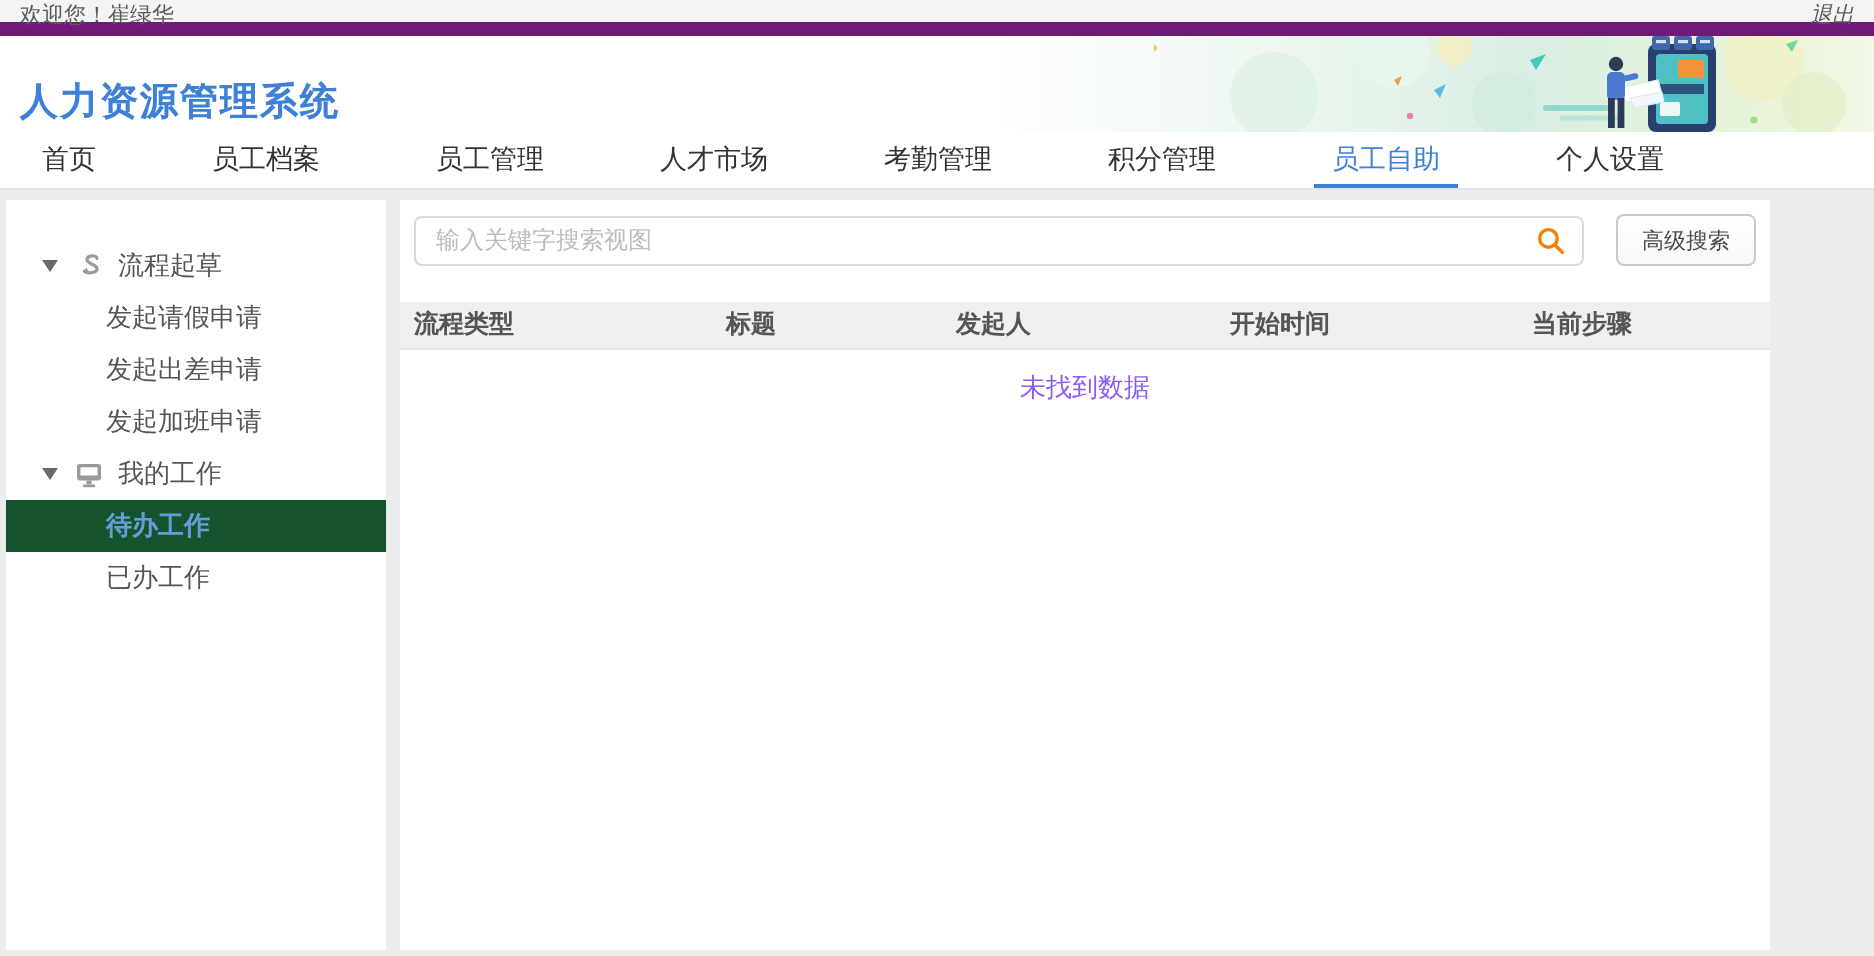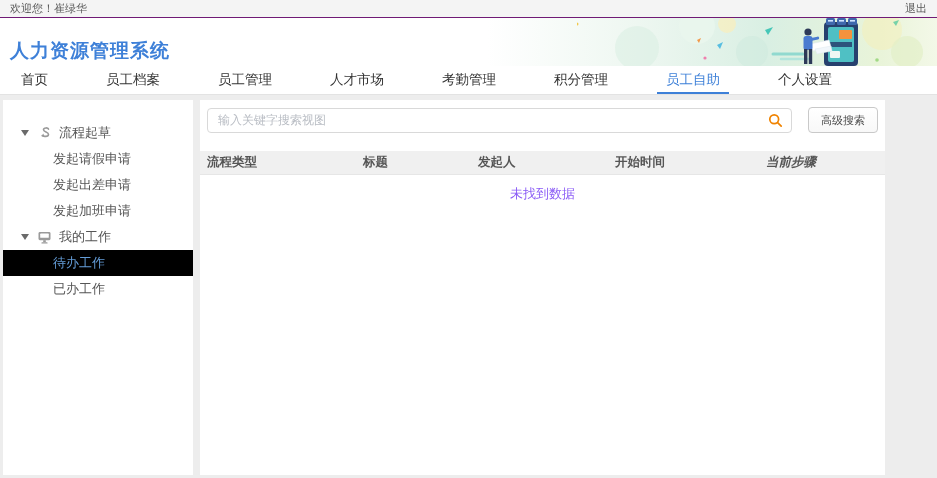--- a/index.html
+++ b/index.html
@@ -6,25 +6,25 @@
   html,body { width:937px; height:478px; overflow:hidden; }
   body {
     font-family:"Liberation Sans","DejaVu Sans",sans-serif;
     background:#ededed;
     color:#333;
     position:relative;
   }
 
   
   .topbar {
-    height:18px; background:#f4f4f4; border-bottom:1px solid #701a75;
-    display:flex; justify-content:space-between; align-items:center;
+    height:18px; background:#f4f4f4; border-bottom:7px solid #701a75;
+    display:flex; justify-content:space-between; 
     padding:0 10px; font-size:11px; color:#5a5a5a;
   }
-  .topbar .logout { cursor:pointer; color:#5a5a5a; }
+  .topbar .logout { cursor:pointer; color:#5a5a5a;font-style:italic; }
 
   
   .banner {
     position:relative; height:48px; overflow:hidden;
     background:linear-gradient(90deg,#ffffff 0%,#ffffff 52%,#eef7f1 68%,#d9efe3 82%,#e9f4d9 94%,#f3f8e8 100%);
   }
   .banner .title {
     position:absolute; left:10px; top:20px;
     font-size:19px; font-weight:bold; color:#3e80d8; letter-spacing:1px;
   }
@@ -52,21 +52,21 @@
   .tree-row {
     height:26px; display:flex; align-items:center; font-size:13px;
     color:#555; cursor:pointer; white-space:nowrap;
   }
   .tree-row .caret {
     width:0; height:0; border-left:4.5px solid transparent; border-right:4.5px solid transparent;
     border-top:6px solid #6a6a6a; margin-left:18px; margin-right:8px; flex:none;
   }
   .tree-row .node-icon { margin-right:7px; flex:none; display:flex; align-items:center; }
   .tree-row.child { padding-left:50px; }
-  .tree-row.selected { background:#000000; color:#649dd8; }
+  .tree-row.selected { background:#14532d; color:#649dd8;font-weight:bold; }
 
   
   .main { width:685px; flex:none; padding:7px 0 0 0; }
   .search-row { display:flex; align-items:center; padding:0 7px; }
   .search-box { position:relative; flex:1; }
   .search-input {
     width:100%; height:25px; border:1px solid #d9d9d9; border-radius:4px;
     padding:0 28px 0 10px; font-size:12px; color:#333; outline:none;
     font-family:"Liberation Sans","DejaVu Sans",sans-serif;
   }
@@ -78,21 +78,21 @@
     border-radius:4px; cursor:pointer; white-space:nowrap;
     font-family:Liberation Mono, monospace;
   }
 
   .table-header {
     margin-top:18px; height:24px; background:#f0f0f0; display:flex; align-items:center;
     border-bottom:1px solid #e6e6e6; font-size:12.5px; font-weight:bold; color:#555;
   }
   .th { padding-left:7px; flex:none; overflow:hidden; white-space:nowrap; }
   .th-0 { width:156px; } .th-1 { width:115px; } .th-2 { width:137px; }
-  .th-3 { width:151px; } .th-4 { width:171px;font-style:italic; }
+  .th-3 { width:151px; } .th-4 { width:171px; }
 
   .empty-state { text-align:center; padding-top:10px; font-size:13px; color:#8b5cf6; }
 </style>
 </head>
 <body>
 
 <div class="topbar">
   <span>欢迎您！崔绿华</span>
   <span class="logout">退出</span>
 </div>

